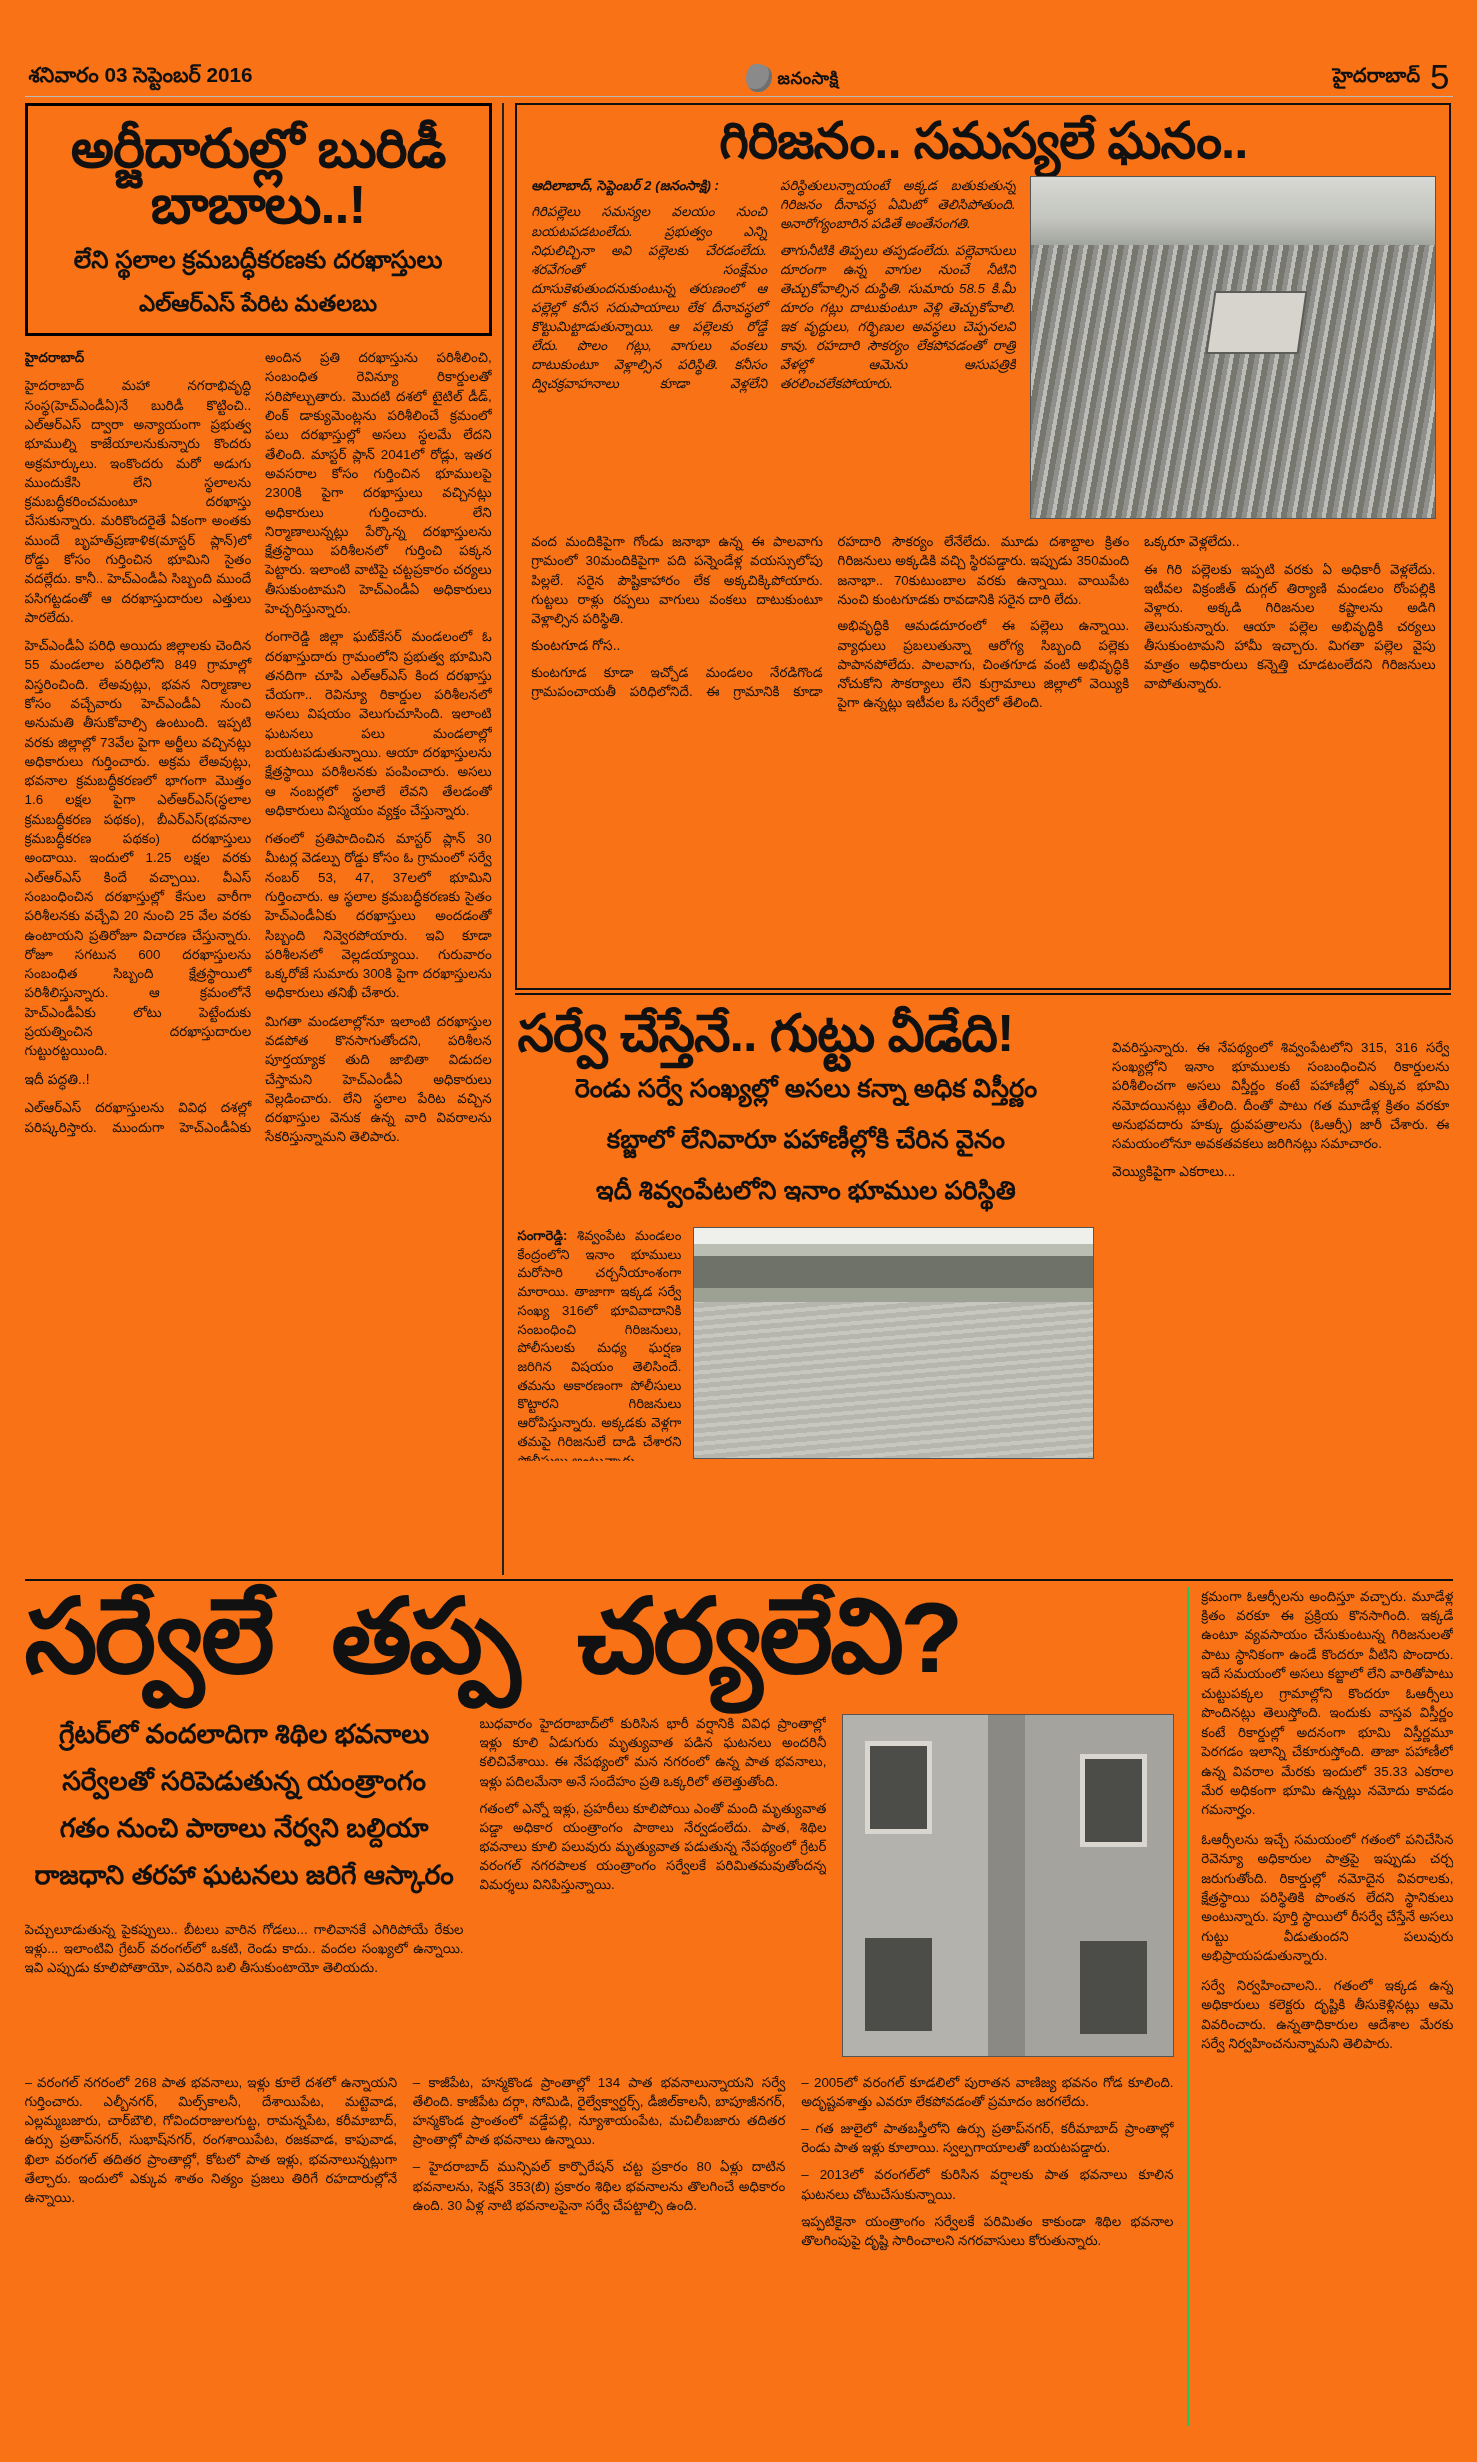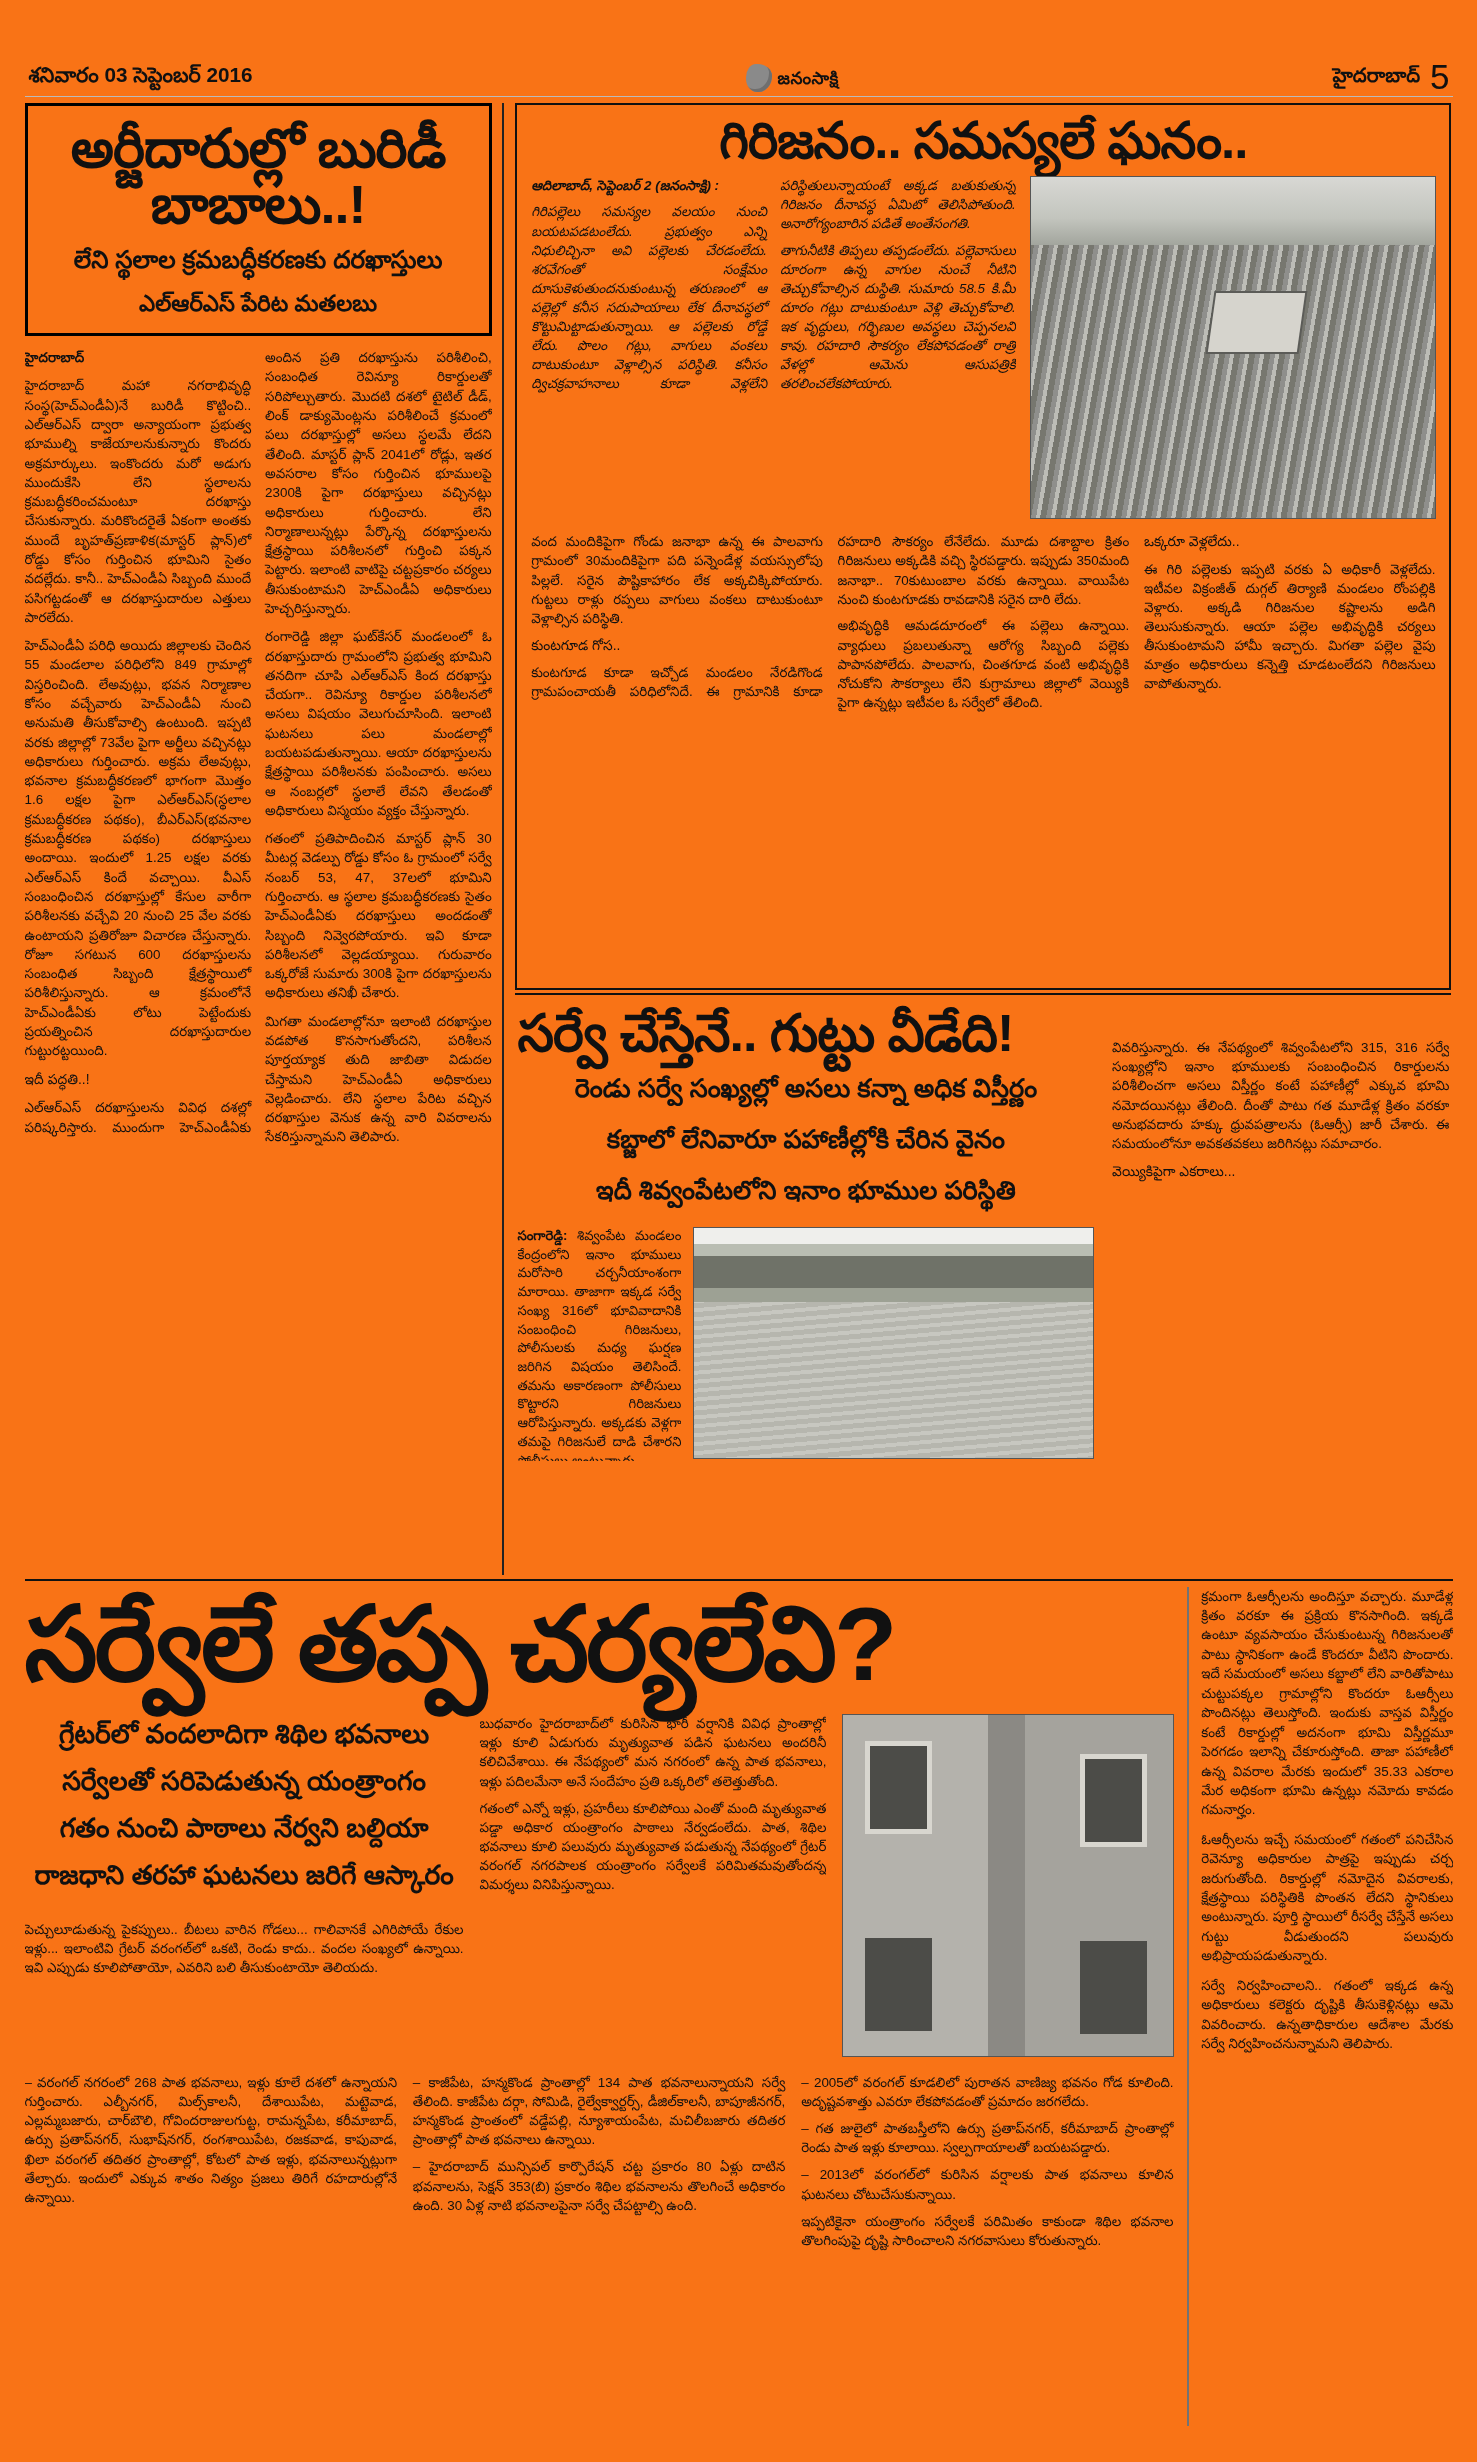--- a/index.html
+++ b/index.html
@@ -55,39 +55,39 @@
   .photo-land{width:100%;height:232px;
     background:
       linear-gradient(180deg,#efefec 0 7%,#b9bdb2 7% 12%,#6f7268 12% 26%,#9da194 26% 32%,rgba(0,0,0,0) 32%),
       repeating-linear-gradient(175deg,#c7c7c0 0 3.9px,#b6b6ae 3.9px 8.9px),
       linear-gradient(#c0c0b9,#a8a8a0);}
   .art3-right{font-size:13.4px;line-height:1.44;text-align:justify;overflow:hidden;padding-top:33px;}
   .art3-right p{margin:0 0 8.9px;}
   
   .botband{display:grid;grid-template-columns:1fr 266px;column-gap:13.8px;border-top:2px solid #111;
            margin-top:3.9px;padding-top:5.9px;height:847px;box-sizing:border-box;}
-  .art4-head{font-size:104px;font-weight:900;letter-spacing:-3px;line-height:1;margin:5.9px 0 17.7px;}
+  .art4-head{font-size:104px;font-weight:900;letter-spacing:-3px;line-height:1;margin:5.9px 0 17.7px;font-family:Liberation Mono, monospace;}
   .art4-midrow{display:grid;grid-template-columns:439px 347px 1fr;column-gap:15.8px;height:347px;}
   .art4-subs{padding-top:3.9px;}
   .art4-sub{font-size:26.6px;font-weight:bold;text-align:center;margin:0 0 13.8px;line-height:1.25;}
   .art4-colA{font-size:13.4px;line-height:1.43;text-align:justify;overflow:hidden;margin-top:13.8px;height:177px;}
   .art4-colB{font-size:13.4px;line-height:1.43;text-align:justify;overflow:hidden;}
   .art4-colB p{margin:0 0 7.9px;}
   .photo-building{width:100%;height:343px;position:relative;overflow:hidden;
     background:
       linear-gradient(90deg,#b4b2ac 0 44%,#8b8984 44% 55%,#a5a39d 55% 100%),
       repeating-linear-gradient(90deg,rgba(60,60,56,.25) 0 3px,rgba(0,0,0,0) 3px 17.7px);}
   .photo-building::before,.photo-building::after{content:"";position:absolute;width:57px;height:83px;
       background:#4c4c48;border:5.9px solid #d8d6cf;}
   .photo-building::before{left:21.7px;top:25.6px;box-shadow:0 197px 0 0 #4c4c48;}
   .photo-building::after{right:25.6px;top:39px;box-shadow:0 187px 0 0 #4c4c48;}
   .art4-strip{margin-top:11.8px;column-count:3;column-gap:15.8px;font-size:13.4px;line-height:1.43;
               text-align:justify;height:296px;overflow:hidden;}
   .art4-strip p{margin:0 0 7.9px;}
-  .rail{border-left:2px solid #737373;padding-left:11.8px;font-size:13.4px;line-height:1.45;
+  .rail{border-left:2px solid #22c55e;padding-left:11.8px;font-size:13.4px;line-height:1.45;
         text-align:justify;overflow:hidden;}
   .rail p{margin:0 0 9.9px;}
 </style>
 </head>
 <body>
 
 <div class="page">
 
   <div class="hdr">
     <span class="hdr-date">శనివారం 03 సెప్టెంబర్ 2016</span>

